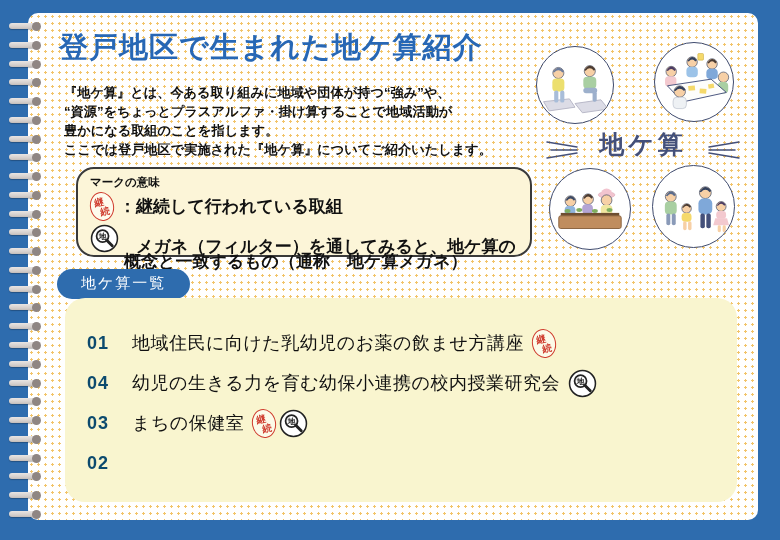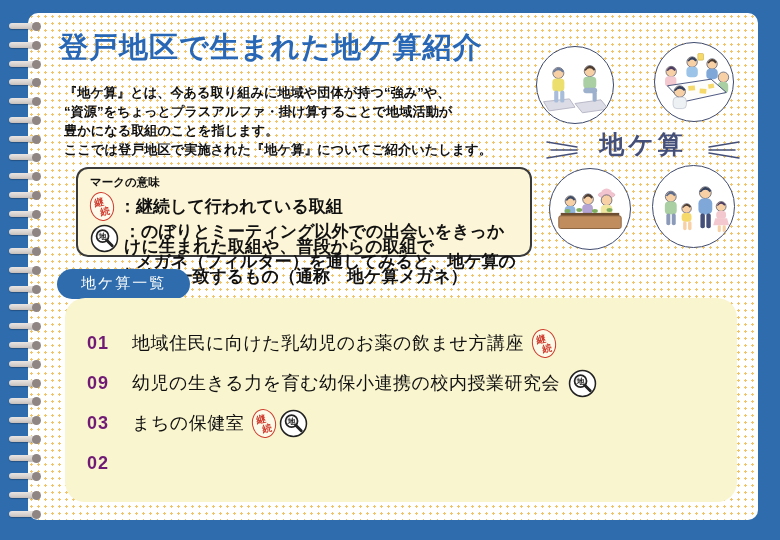--- a/index.html
+++ b/index.html
@@ -33,21 +33,21 @@
   }
   
   .title {
     position:absolute; left:31px; top:15px;
     font-size:29px; font-weight:800; color:#2767b5; letter-spacing:1px;
   }
   .intro { position:absolute; left:36px; top:70px; font-size:13.2px; font-weight:bold; color:#111; line-height:19px; }
   
   .legend {
     position:absolute; left:48px; top:154px; width:456px; height:90px;
-    background:#fcf5d8; border:2px solid #3a3a3a; border-radius:12px;
+    background:#fcf5d8; border:2px solid #3a3a3a; border-radius:18px;
     padding:6px 10px 4px 12px;
   }
   .legend-header { font-size:11.5px; font-weight:bold; color:#111; }
   .legend-row { display:flex; align-items:center; gap:5px; margin-top:2px; }
   .legend-row.second { align-items:flex-start; margin-top:3px; }
   .legend-text { font-size:17px; font-weight:bold; color:#111; line-height:15px; }
   .legend-line2 { padding-left:12px; }
   
   .stamp {
     width:24px; height:29px; flex:0 0 auto;
@@ -64,21 +64,21 @@
     position:absolute; left:29px; top:256px;
     background:#2e6cae; color:#fff; font-size:15px; font-weight:normal; letter-spacing:2px;
     padding:5px 24px 6px 24px; border-radius:16px;
   }
   .list-panel {
     position:absolute; left:37px; top:285px; width:672px; height:204px;
     background:#f9f5cf; border-radius:20px;
     padding:25px 20px 0 22px;
   }
   .list-item { display:flex; align-items:center; height:40px; }
-  .item-number { width:45px; font-size:18px; font-weight:bold; color:#701a75; letter-spacing:1px; }
+  .item-number { width:45px; font-size:18px; font-weight:bold; color:#0c4a6e; letter-spacing:1px; }
   .item-title { font-size:18px; font-weight:normal; color:#111; letter-spacing:0.5px; }
   .item-marks { display:flex; align-items:center; gap:3px; margin-left:8px; }
   
   .illus-circle {
     position:absolute; border:1.5px solid #3f4b6e; border-radius:50%;
     background:#fff; overflow:hidden; display:flex; align-items:center; justify-content:center;
   }
   .c1 { left:508px; top:33px;  width:78px; height:78px; }
   .c2 { left:626px; top:29px;  width:80px; height:80px; }
   .c3 { left:521px; top:155px; width:82px; height:82px; }
@@ -113,41 +113,41 @@
       <span class="legend-text">：継続して行われている取組</span>
     </div>
     <div class="legend-row second">
       <svg class="megane" viewBox="0 0 30 30">
         <circle cx="15" cy="15" r="13.4" fill="#fff" stroke="#222" stroke-width="1.6"></circle>
         <circle cx="13" cy="12.5" r="6.2" fill="none" stroke="#222" stroke-width="1.8"></circle>
         <line x1="17.6" y1="17" x2="23" y2="22.5" stroke="#222" stroke-width="3" stroke-linecap="round"></line>
         <text x="13" y="15.4" text-anchor="middle" font-size="8" font-weight="bold" fill="#222">地</text>
       </svg>
       <span class="legend-text">
-        <span>：のぼりとミーティング以外での出会いをきっかけに生まれた取組や、普段からの取組で</span><br>
+        <br>
         <span class="legend-line2">メガネ（フィルター）を通してみると、地ケ算の概念と一致するもの（通称　地ケ算メガネ）</span>
       </span>
     </div>
   </div>
 
   <div class="badge">地ケ算一覧</div>
 
   <div class="list-panel">
     <div class="list-item">
       <span class="item-number">01</span>
       <span class="item-title">地域住民に向けた乳幼児のお薬の飲ませ方講座</span>
       <span class="item-marks">
         <span class="stamp">
           <span class="t">継</span>
           <span class="b">続</span>
         </span>
       </span>
     </div>
     <div class="list-item">
-      <span class="item-number">09</span>
+      <span class="item-number">04</span>
       <span class="item-title">幼児の生きる力を育む幼保小連携の校内授業研究会</span>
       <span class="item-marks">
         <svg class="megane" viewBox="0 0 30 30">
           <circle cx="15" cy="15" r="13.4" fill="#fff" stroke="#222" stroke-width="1.6"></circle>
           <circle cx="13" cy="12.5" r="6.2" fill="none" stroke="#222" stroke-width="1.8"></circle>
           <line x1="17.6" y1="17" x2="23" y2="22.5" stroke="#222" stroke-width="3" stroke-linecap="round"></line>
           <text x="13" y="15.4" text-anchor="middle" font-size="8" font-weight="bold" fill="#222">地</text>
         </svg>
       </span>
     </div>

